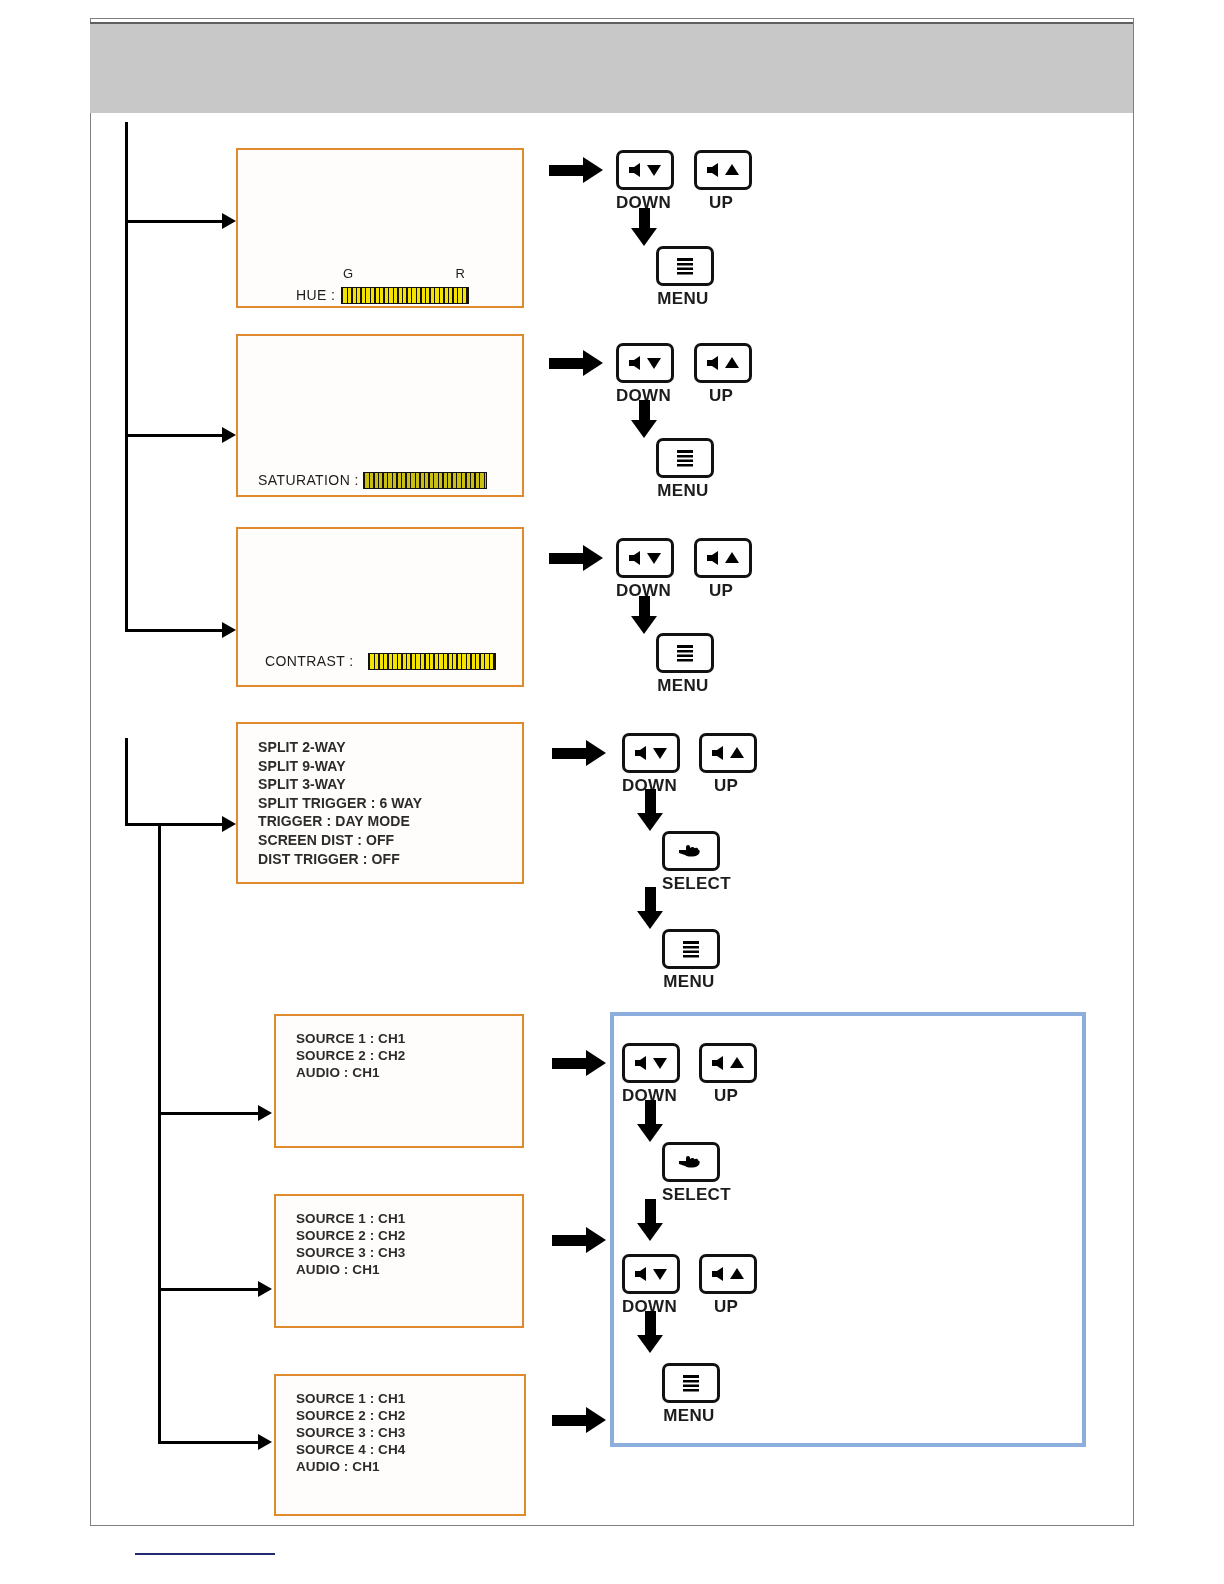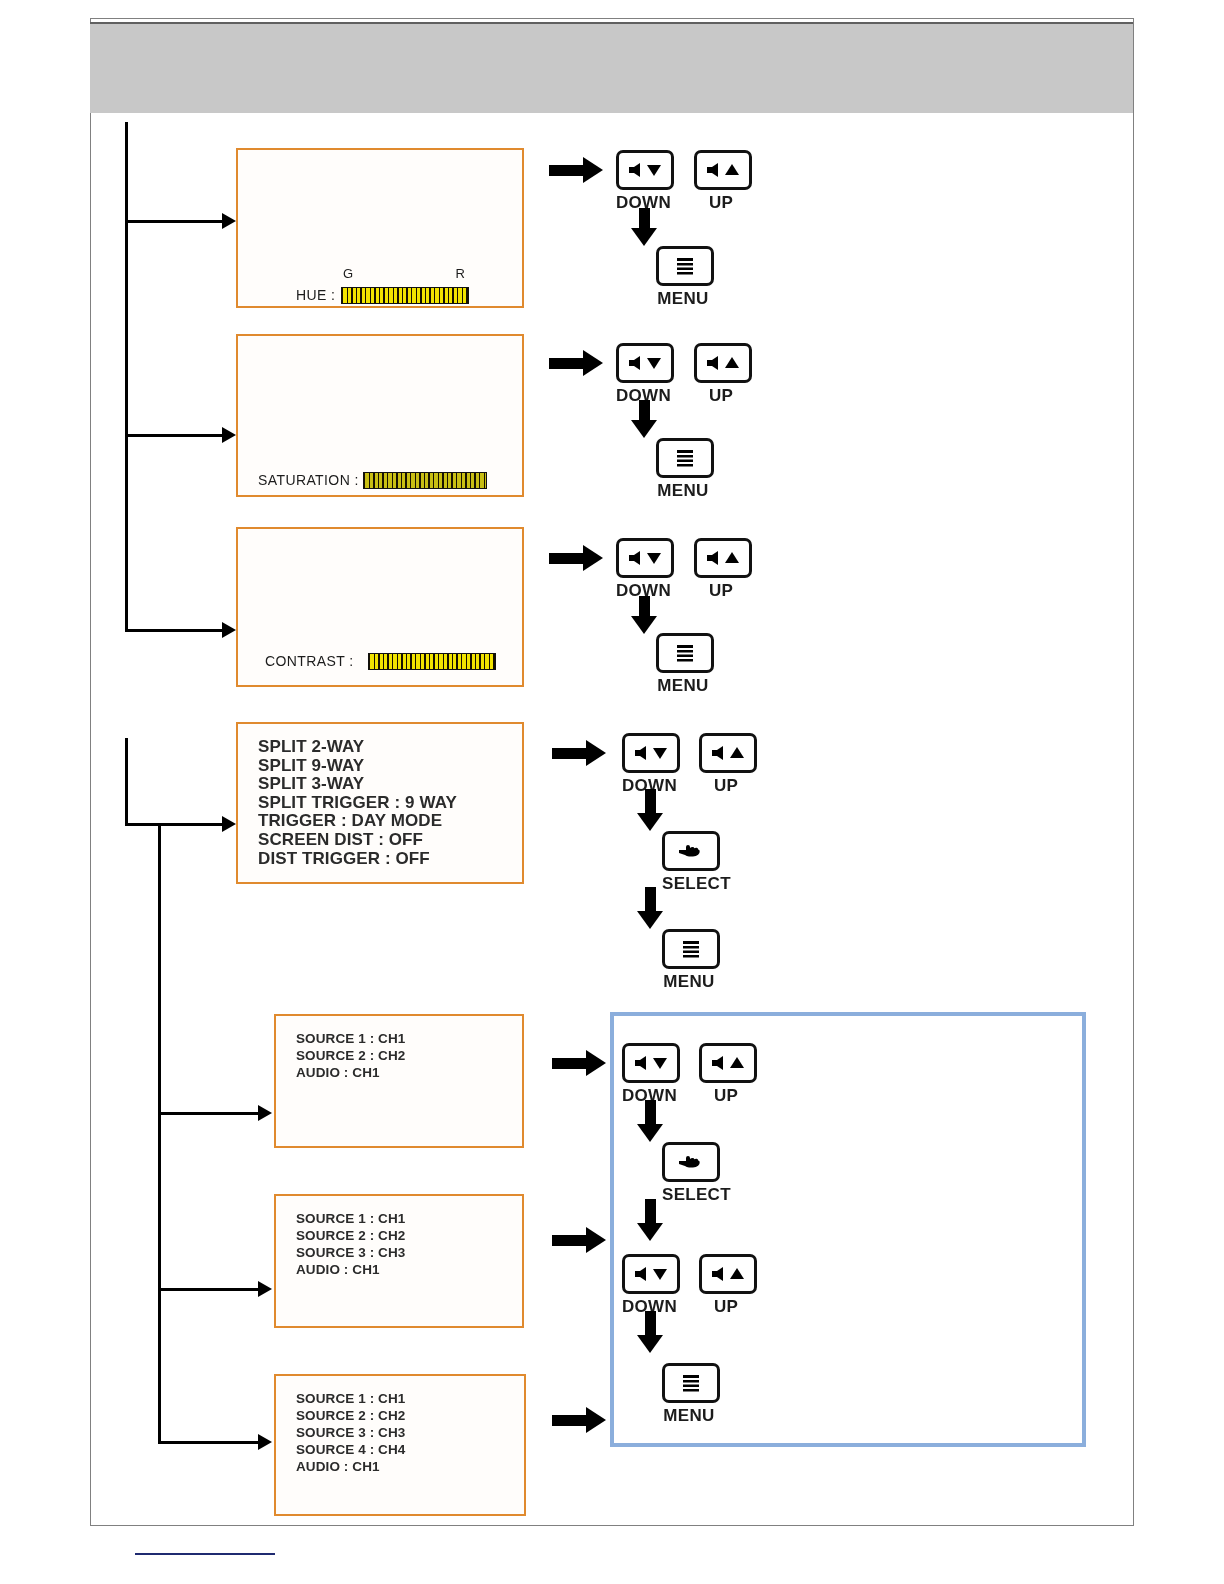--- a/index.html
+++ b/index.html
@@ -46,21 +46,21 @@
     border-top:18px solid #000;
   }
 
   
   .osd{
     position:absolute;border:2px solid #E08A2E;background:#fffdfb;
     box-sizing:border-box;
   }
   .osd-lines{
     position:absolute;left:20px;top:14px;
-    font-size:17px;font-weight:bold;color:#2b2b2b;line-height:18.6px;
+    font-size:14px;font-weight:bold;color:#2b2b2b;line-height:18.6px;
     letter-spacing:.1px;white-space:nowrap;
   }
   .bar-row{
     position:absolute;display:flex;align-items:flex-start;white-space:nowrap;
   }
   .bar-label{font-size:14px;color:#1c1c1c;letter-spacing:.4px;}
   .meter{
     height:17px;border:1.5px solid #111;box-sizing:border-box;
     background-image:repeating-linear-gradient(to right,
       #171100 0px,#171100 1.4px,transparent 1.4px,transparent 4.6px);
@@ -251,21 +251,21 @@
       </svg>
   </div>
   <div class="btn-label">MENU</div>
 </div>
 
 <div class="osd" style="left:236px;top:722px;width:288px;height:162px;">
   <div class="osd-lines">
     <div>SPLIT 2-WAY</div>
     <div>SPLIT 9-WAY</div>
     <div>SPLIT 3-WAY</div>
-    <div>SPLIT TRIGGER : 9 WAY</div>
+    <div>SPLIT TRIGGER : 6 WAY</div>
     <div>TRIGGER : DAY MODE</div>
     <div>SCREEN DIST : OFF</div>
     <div>DIST TRIGGER : OFF</div>
   </div>
 </div>
 <div class="block-arrow" style="left:552px;top:740px;width:54px;">
   <div class="shaft" style="width:36px;"></div>
     <div class="head" style="left:34px;"></div>
 </div>
 <div class="btn-group" style="left:622px;top:733px;width:54px;">

